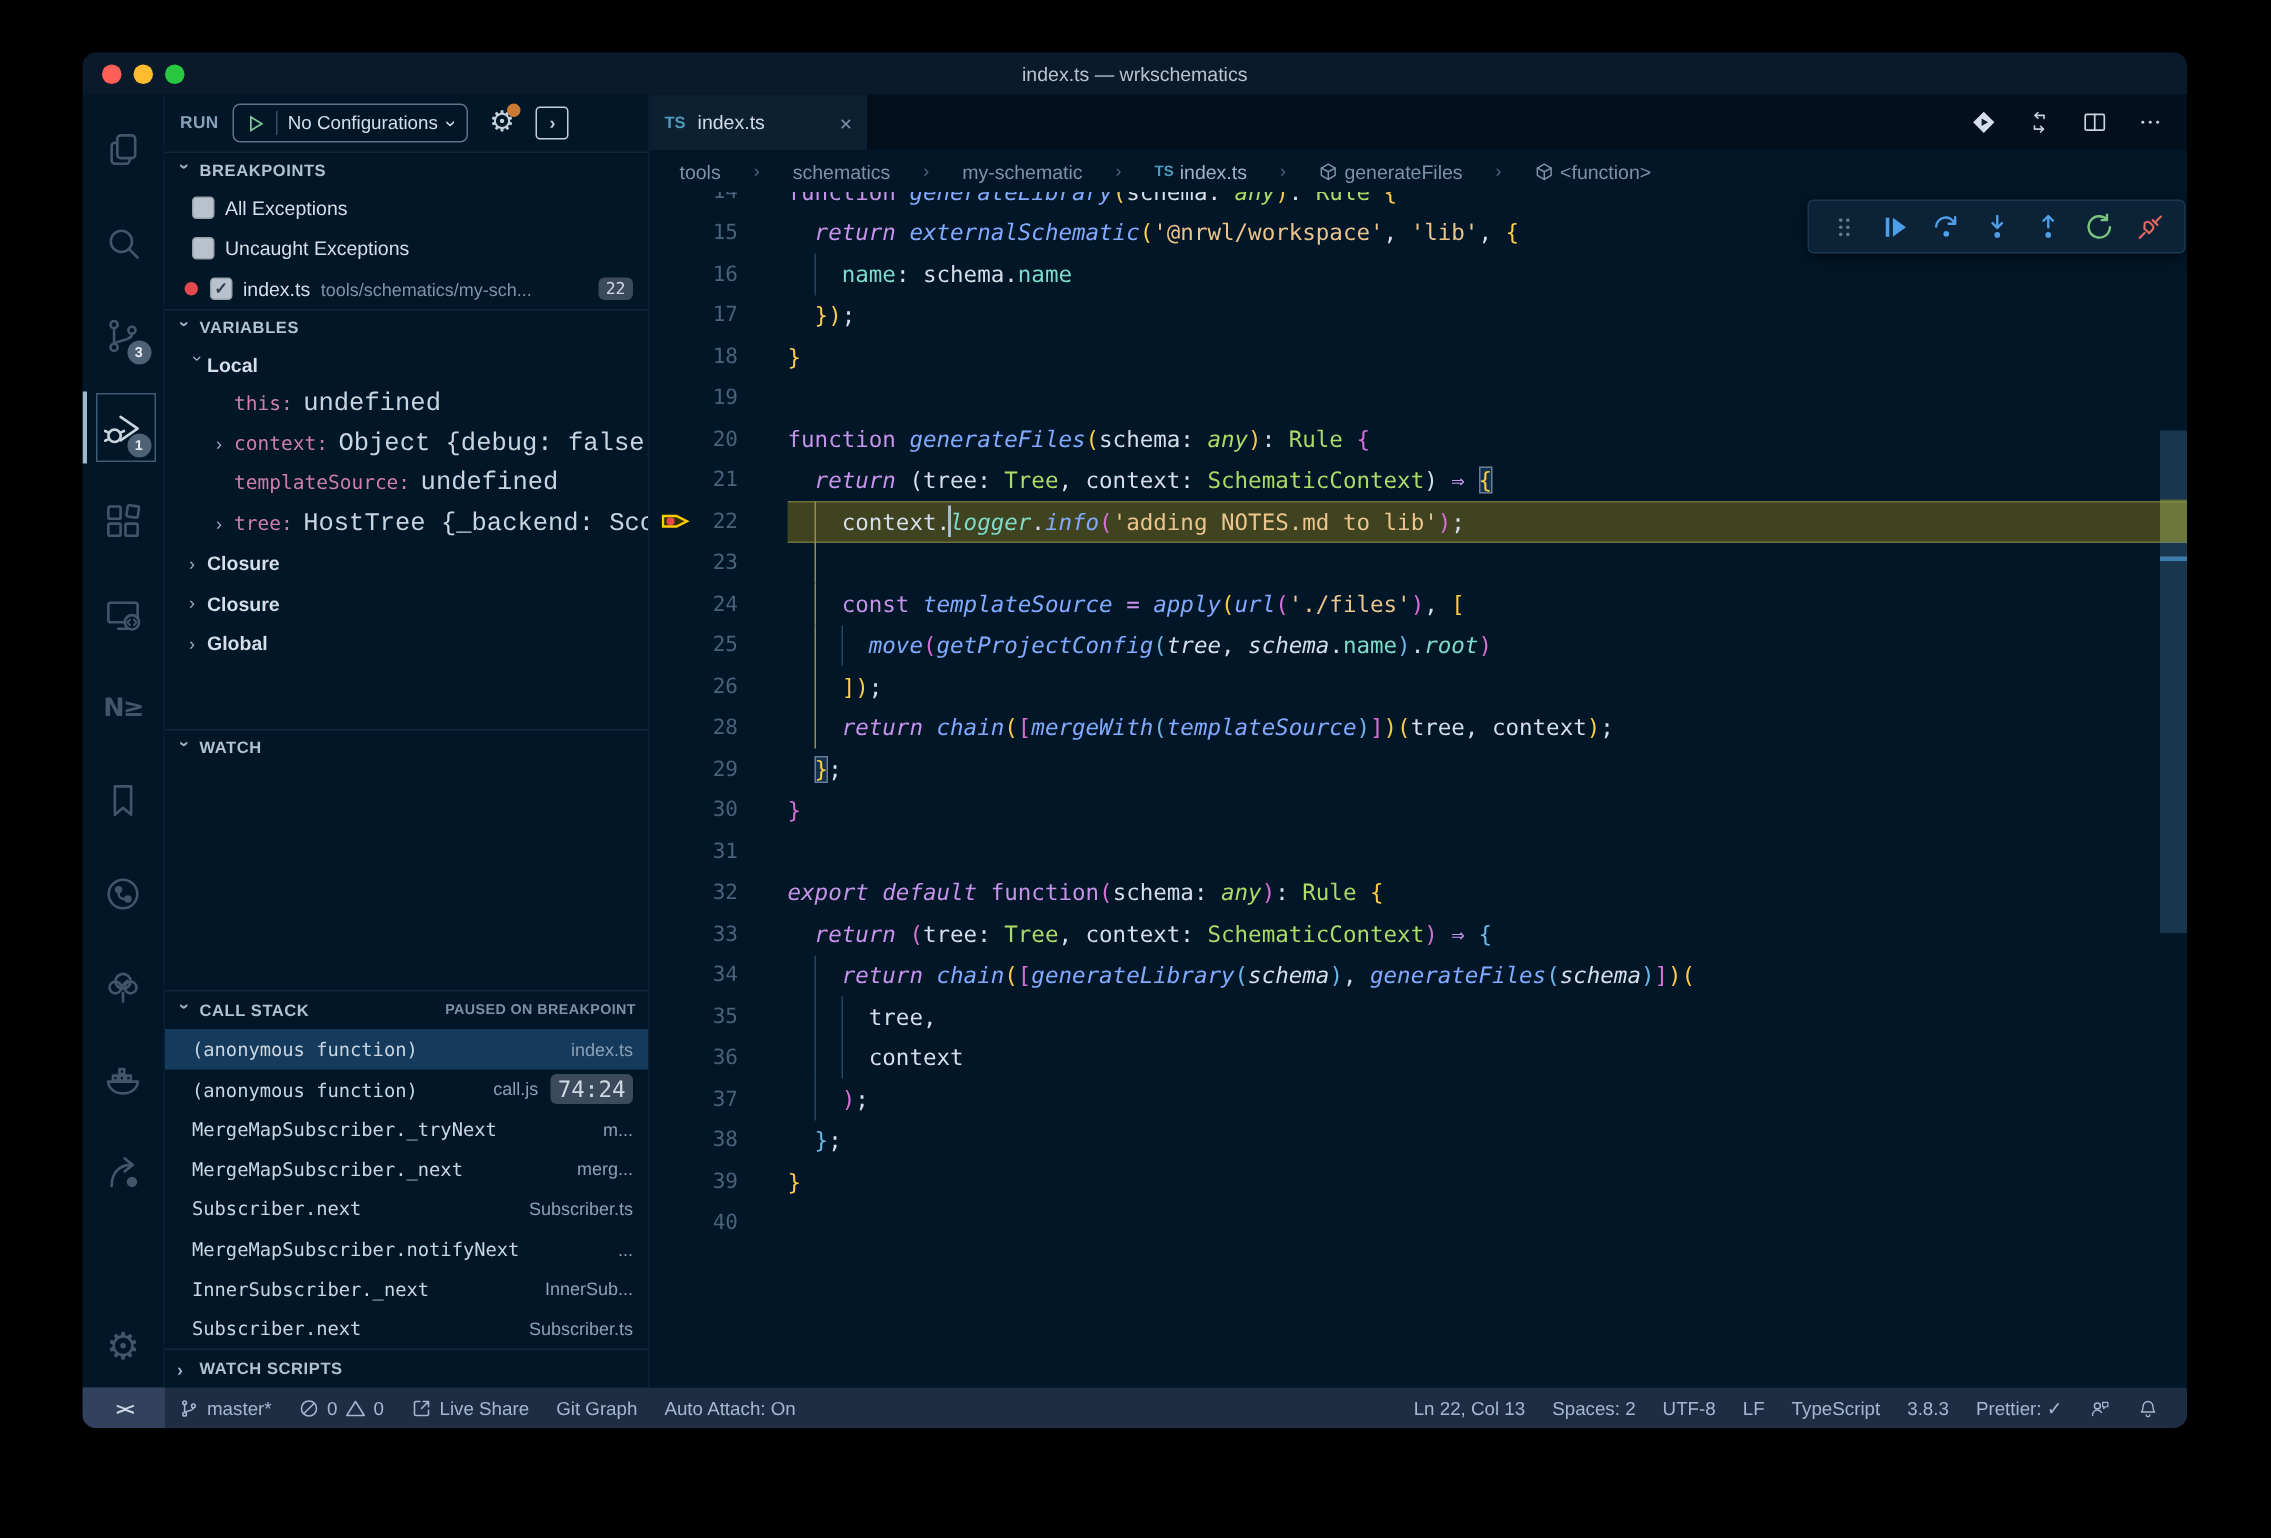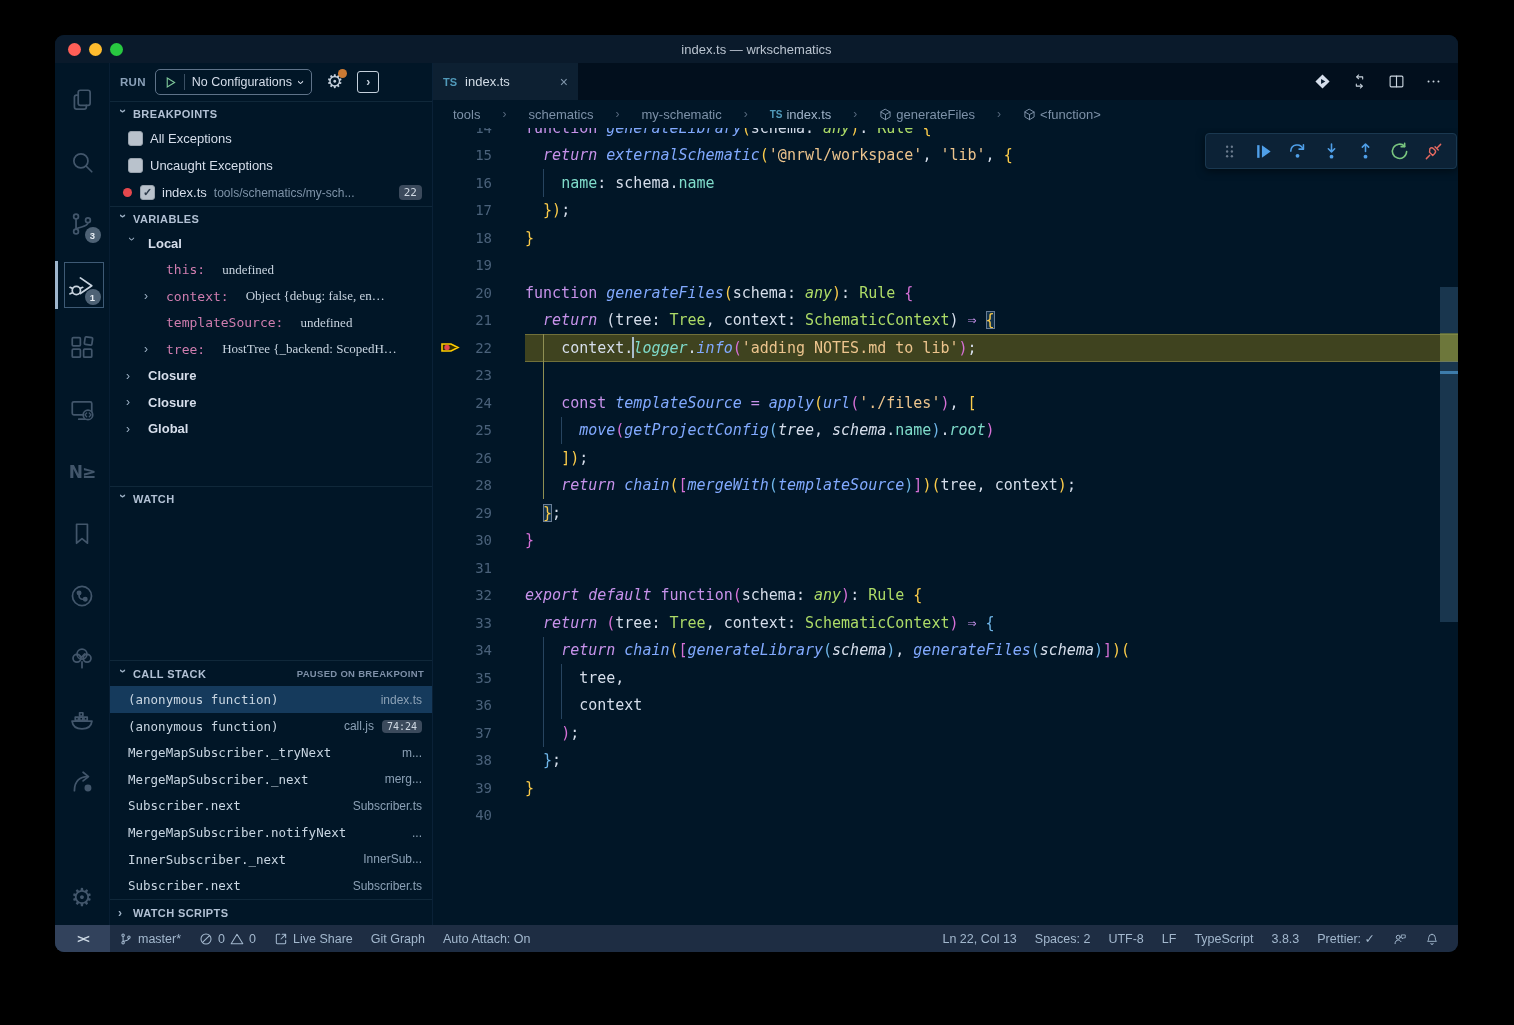--- a/index.html
+++ b/index.html
@@ -45,31 +45,31 @@
   .section-header .hchev { color:#9db0c4; font-size:12px; width:10px; }
   .section-status { margin-left:auto; color:#7d8fa8; color:#7e90a8; font-size:9.5px; letter-spacing:0.3px; }
   .bp-row { height:27px; display:flex; align-items:center; padding-left:18px; gap:7px; font-size:13px; color:#d6deeb; flex:0 0 auto; position:relative;}
   .bp-dot { position:absolute; left:13px; width:9px; height:9px; border-radius:50%; background:#e5484d; }
   .bp-row.has-dot { padding-left:30px; }
   .checkbox { width:15px; height:15px; border-radius:3px; background:#b9c2cc; border:1px solid #98a2ad;
     display:flex; align-items:center; justify-content:center; font-size:11px; color:#2e3c4c; font-weight:bold;}
   .bp-path { color:#7e93a8; font-size:12px; white-space:nowrap; overflow:hidden; }
   .pill-badge { margin-left:auto; margin-right:10px; background:#3b4a5c; color:#cfd8e2; border-radius:4px;
     font-size:11px; padding:1px 5px; flex:0 0 auto; font-family:"DejaVu Sans Mono", monospace;}
-  .var-row { height:26.5px; display:flex; align-items:center; font-size:13px; color:#d6deeb; flex:0 0 auto; white-space:nowrap; overflow:hidden;gap:10px;}
+  .var-row { height:26.5px; display:flex; align-items:center; font-size:13px; color:#d6deeb; flex:0 0 auto; white-space:nowrap; overflow:hidden;}
   .var-row .vchev { width:12px; color:#9db0c4; font-size:12px; flex:0 0 auto; }
   .var-scope { font-weight:bold; color:#d6deeb; }
   .var-name { color:#cf7daf; font-family:"DejaVu Sans Mono", monospace; font-size:13px; }
-  .var-val { color:#c8d4e0; font-family:Liberation Serif, serif; font-size:13px; margin-left:7px; }
+  .var-val { color:#c8d4e0; font-family:Liberation Mono, monospace; font-size:17px; margin-left:7px; }
   .watch-body { flex:1 1 auto; }
   .cs-row { height:26.6px; display:flex; align-items:center; padding:0 10px 0 18px; font-size:13px; flex:0 0 auto; }
   .cs-row.selected { background:#153a5c; }
   .cs-fn { color:#c9d6e2; font-family:"DejaVu Sans Mono", monospace; font-size:12.5px; white-space:nowrap;}
   .cs-file { margin-left:auto; color:#8ba0b5; font-size:12px; white-space:nowrap; }
-  .cs-badge { background:#3b4a5c; color:#cfd8e2; border-radius:4px; font-size:10px; padding:1px 5px; margin-left:8px;
+  .cs-badge { background:#3b4a5c; color:#cfd8e2; border-radius:4px; font-size:15px; padding:1px 5px; margin-left:8px;
     font-family:"DejaVu Sans Mono", monospace;}
   
   .editor { flex:1; display:flex; flex-direction:column; position:relative; background:#011627; min-width:0;}
   .tabbar { height:37px; background:#020f1d; display:flex; align-items:stretch; flex:0 0 auto; }
   .tab { width:145px; background:#0d2032; display:flex; align-items:center; padding:0 10px; gap:8px; }
   .tab-ts { color:#519aba; font-size:11px; font-weight:bold; }
   .tab-label { color:#d2dce6; font-size:13px; flex:1; }
   .tab-close { color:#8096ab; font-size:14px; }
   .tab-actions { margin-left:auto; display:flex; align-items:center; gap:20px; padding-right:16px; color:#c9d4de; }
   .tab-actions svg { width:17px; height:17px; }

